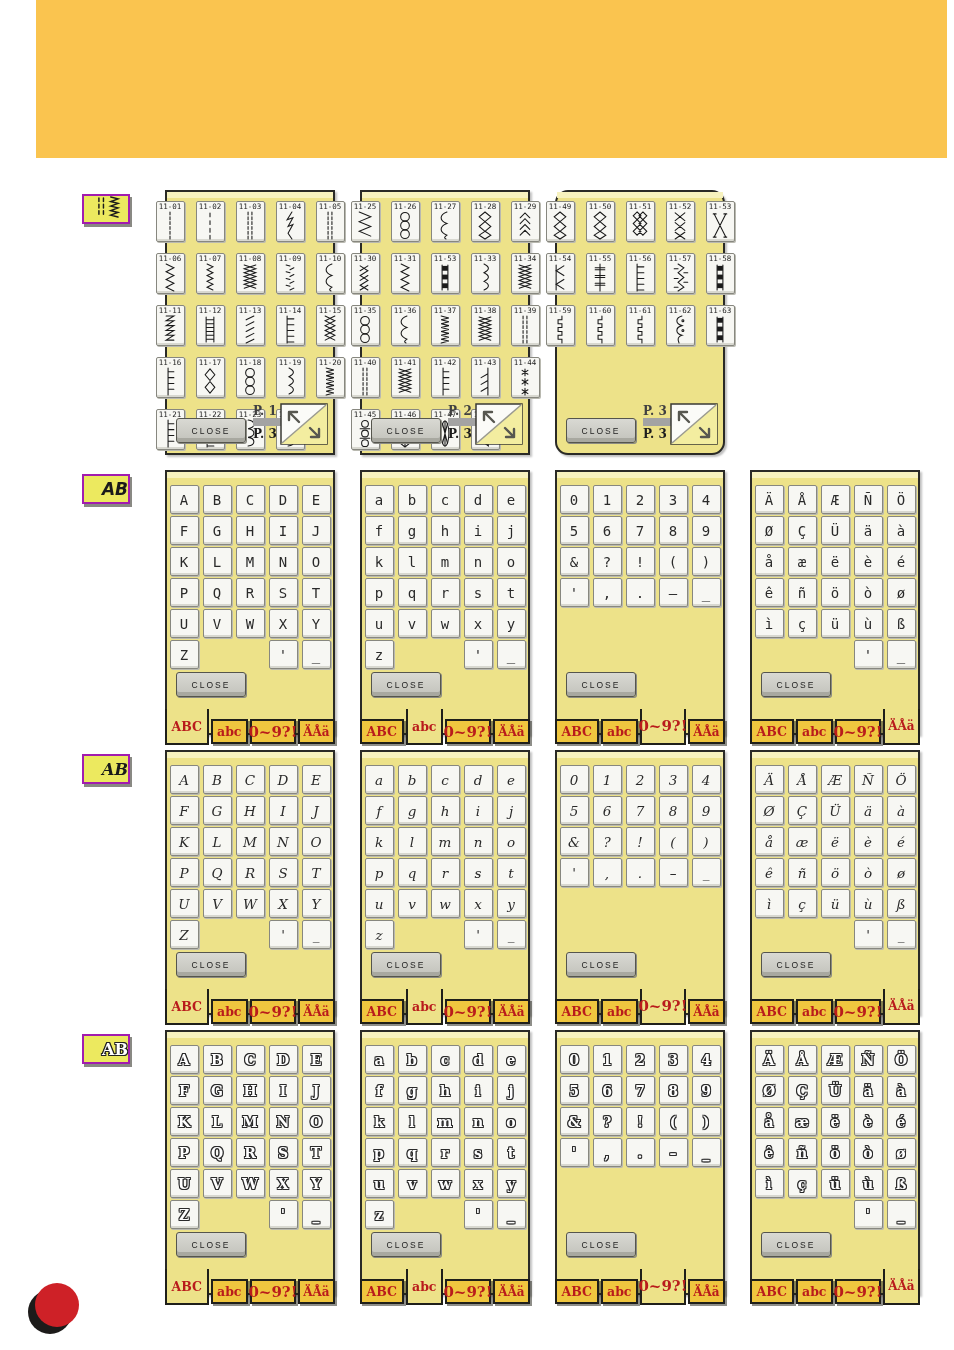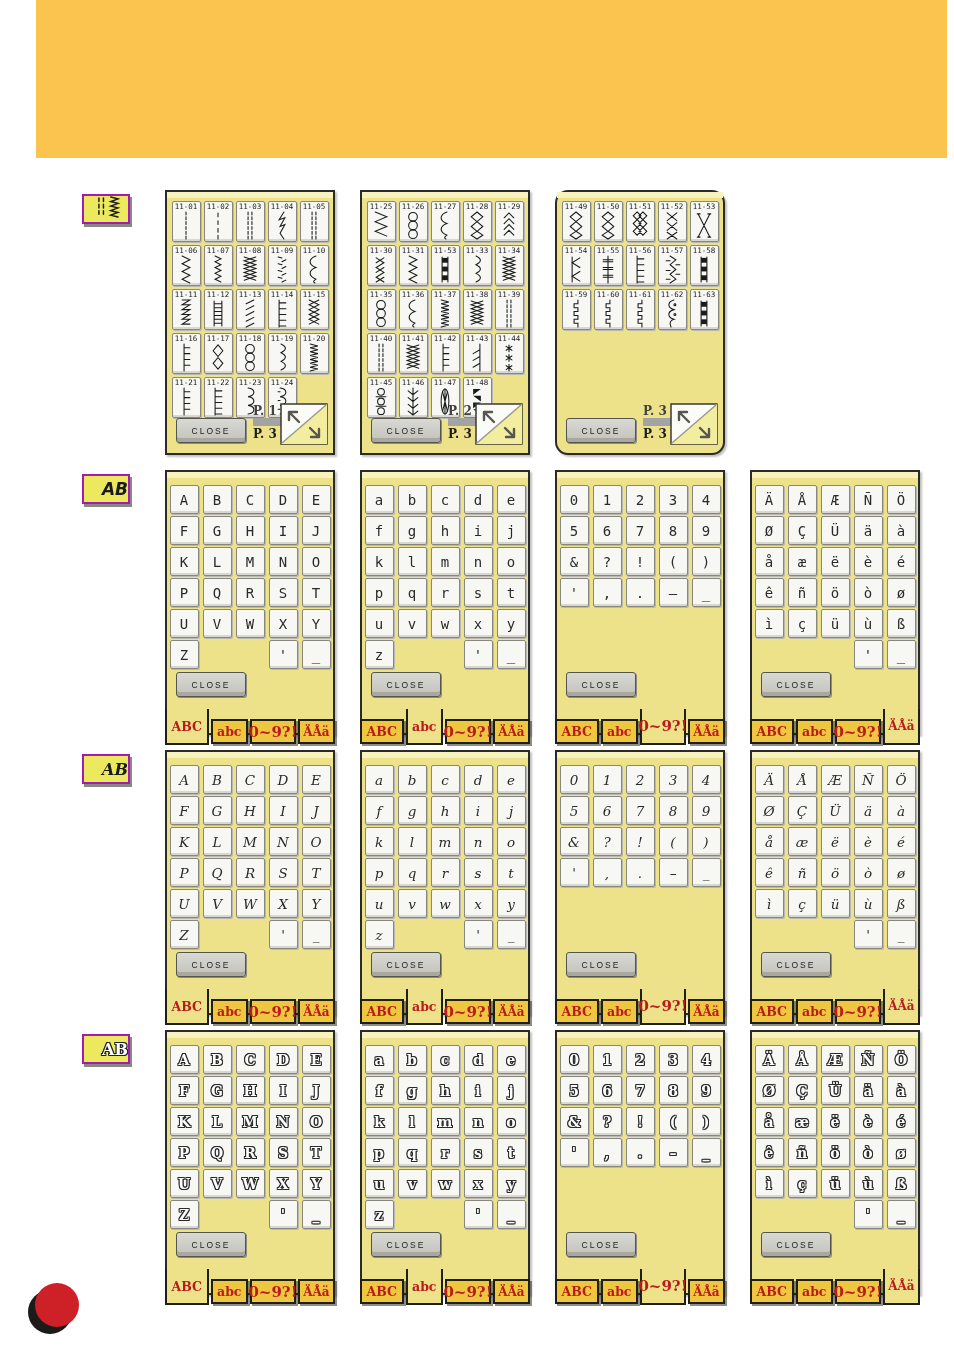--- a/index.html
+++ b/index.html
@@ -20,21 +20,21 @@
   .side-btn .lbl-script{font-family:"DejaVu Serif",serif;font-style:italic;font-weight:bold;font-size:16px;color:#1a1a1a;}
   .side-btn .lbl-outline{font-family:"DejaVu Serif",serif;font-weight:bold;font-size:16px;color:#fff;
      text-shadow:-1px -1px 0 #222,1px -1px 0 #222,-1px 1px 0 #222,1px 1px 0 #222,0 -1px 0 #222,0 1px 0 #222,-1px 0 0 #222,1px 0 0 #222;}
 
   
   .panel{position:absolute;width:170px;height:265px;background:#EDE289;border:2px solid #2a2a26;
     box-sizing:border-box;box-shadow:2px 2px 2px rgba(0,0,0,.25);}
   .panel::before{content:"";position:absolute;left:0;right:0;top:0;height:6px;background:#F7F2BE;}
 
   
-  .sgrid{position:absolute;left:4px;top:9px;display:grid;grid-template-columns:repeat(5,29px);gap:3px;justify-content:center;width:158px;}
+  .sgrid{position:absolute;left:4px;top:9px;display:grid;grid-template-columns:repeat(5,29px);gap:11px;justify-content:center;width:158px;}
   .scell{width:29px;height:41px;background:#F7F7F3;border:1px solid #87877f;border-radius:2px;
     box-shadow:inset 0 -2px 0 #d8d8d0,1px 1px 0 #b9b9b0;display:flex;flex-direction:column;align-items:center;box-sizing:border-box;}
   .slab{font-family:"DejaVu Sans Mono",monospace;font-size:7.5px;color:#1c1c1c;line-height:9px;white-space:nowrap;}
   .sglyph{width:20px;height:29px;}
   .sglyph svg{width:20px;height:29px;display:block;}
 
   
   .cgrid{position:absolute;left:4px;top:13px;display:grid;grid-template-columns:repeat(5,29px);gap:2px 4px;justify-content:center;width:158px;}
   .ccell{width:29px;height:29px;background:#F7F7F3;border:1px solid #87877f;border-radius:2px;
     box-shadow:inset 0 -2px 0 #d8d8d0,1px 1px 0 #b9b9b0;display:flex;align-items:center;justify-content:center;box-sizing:border-box;

